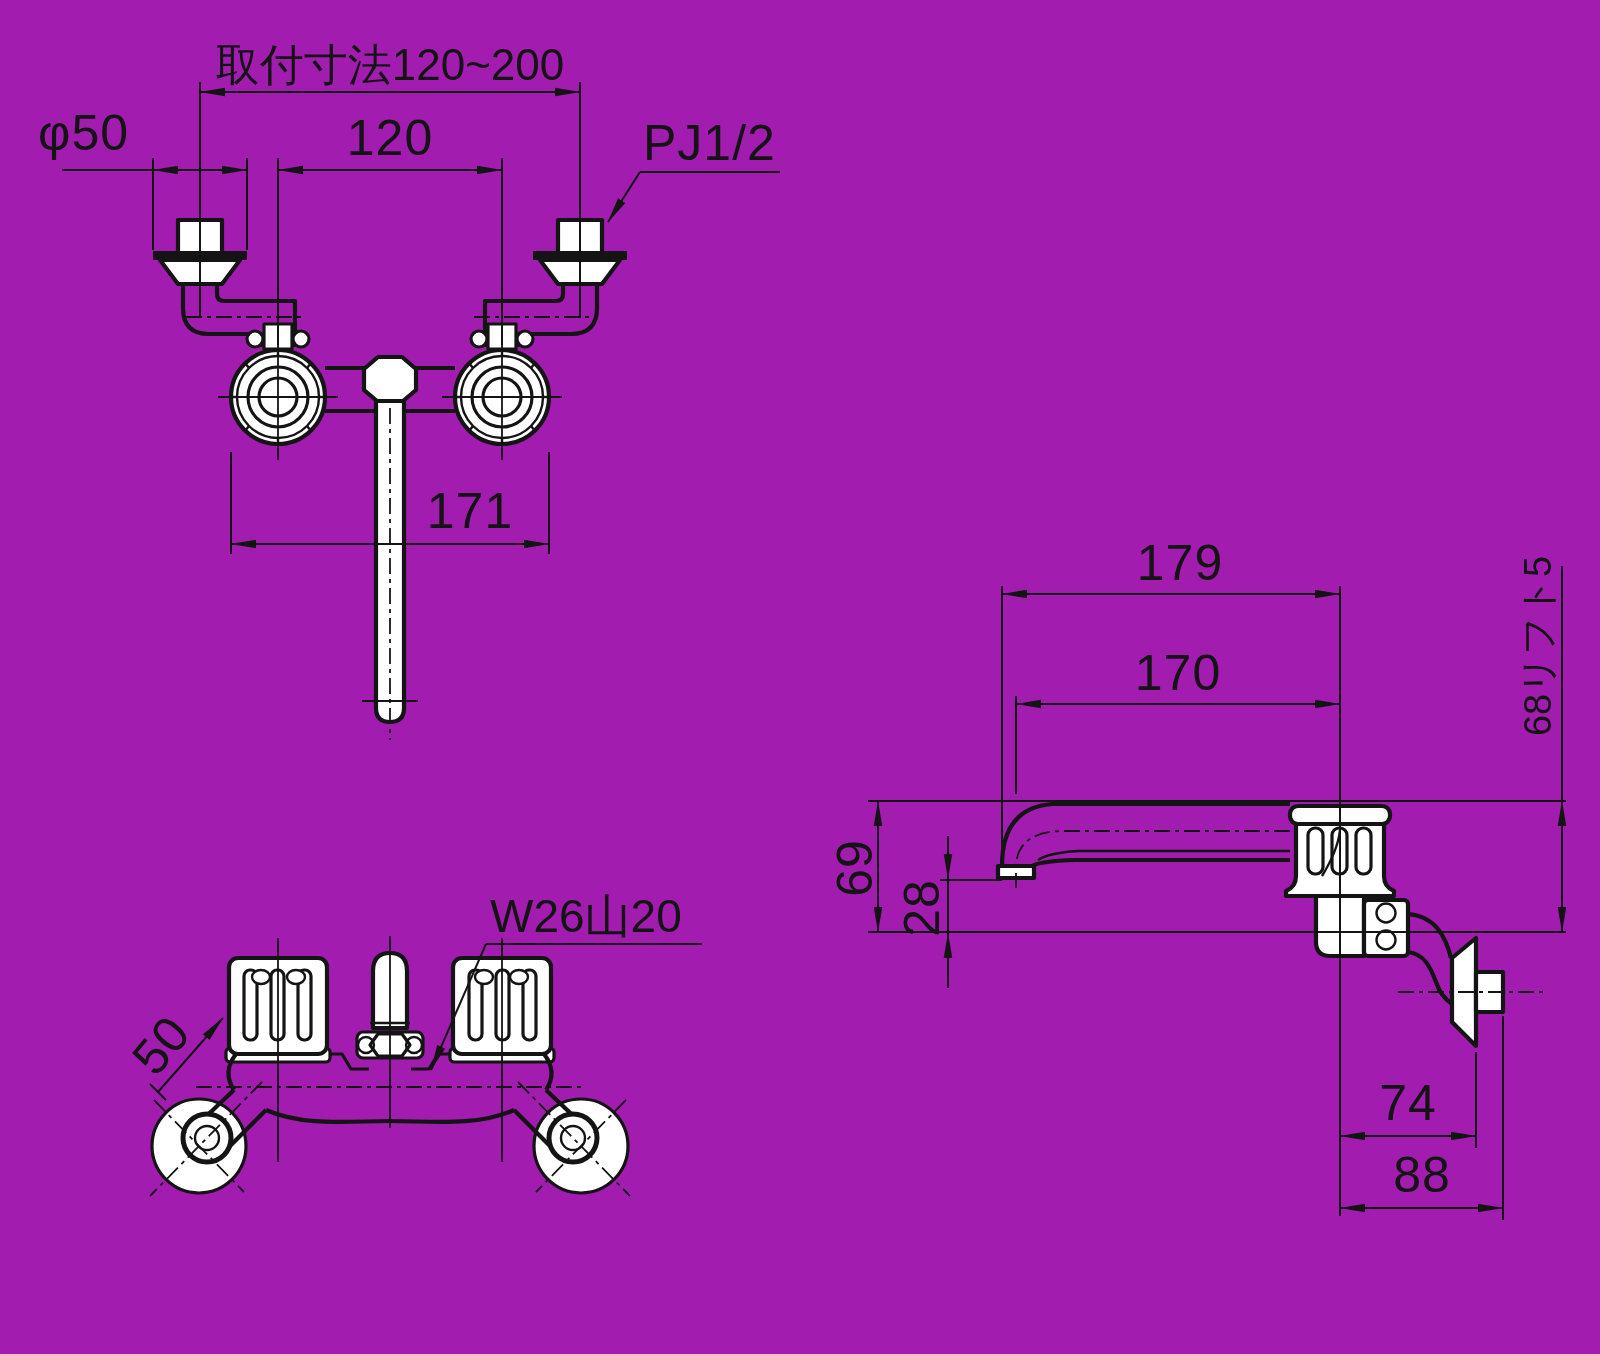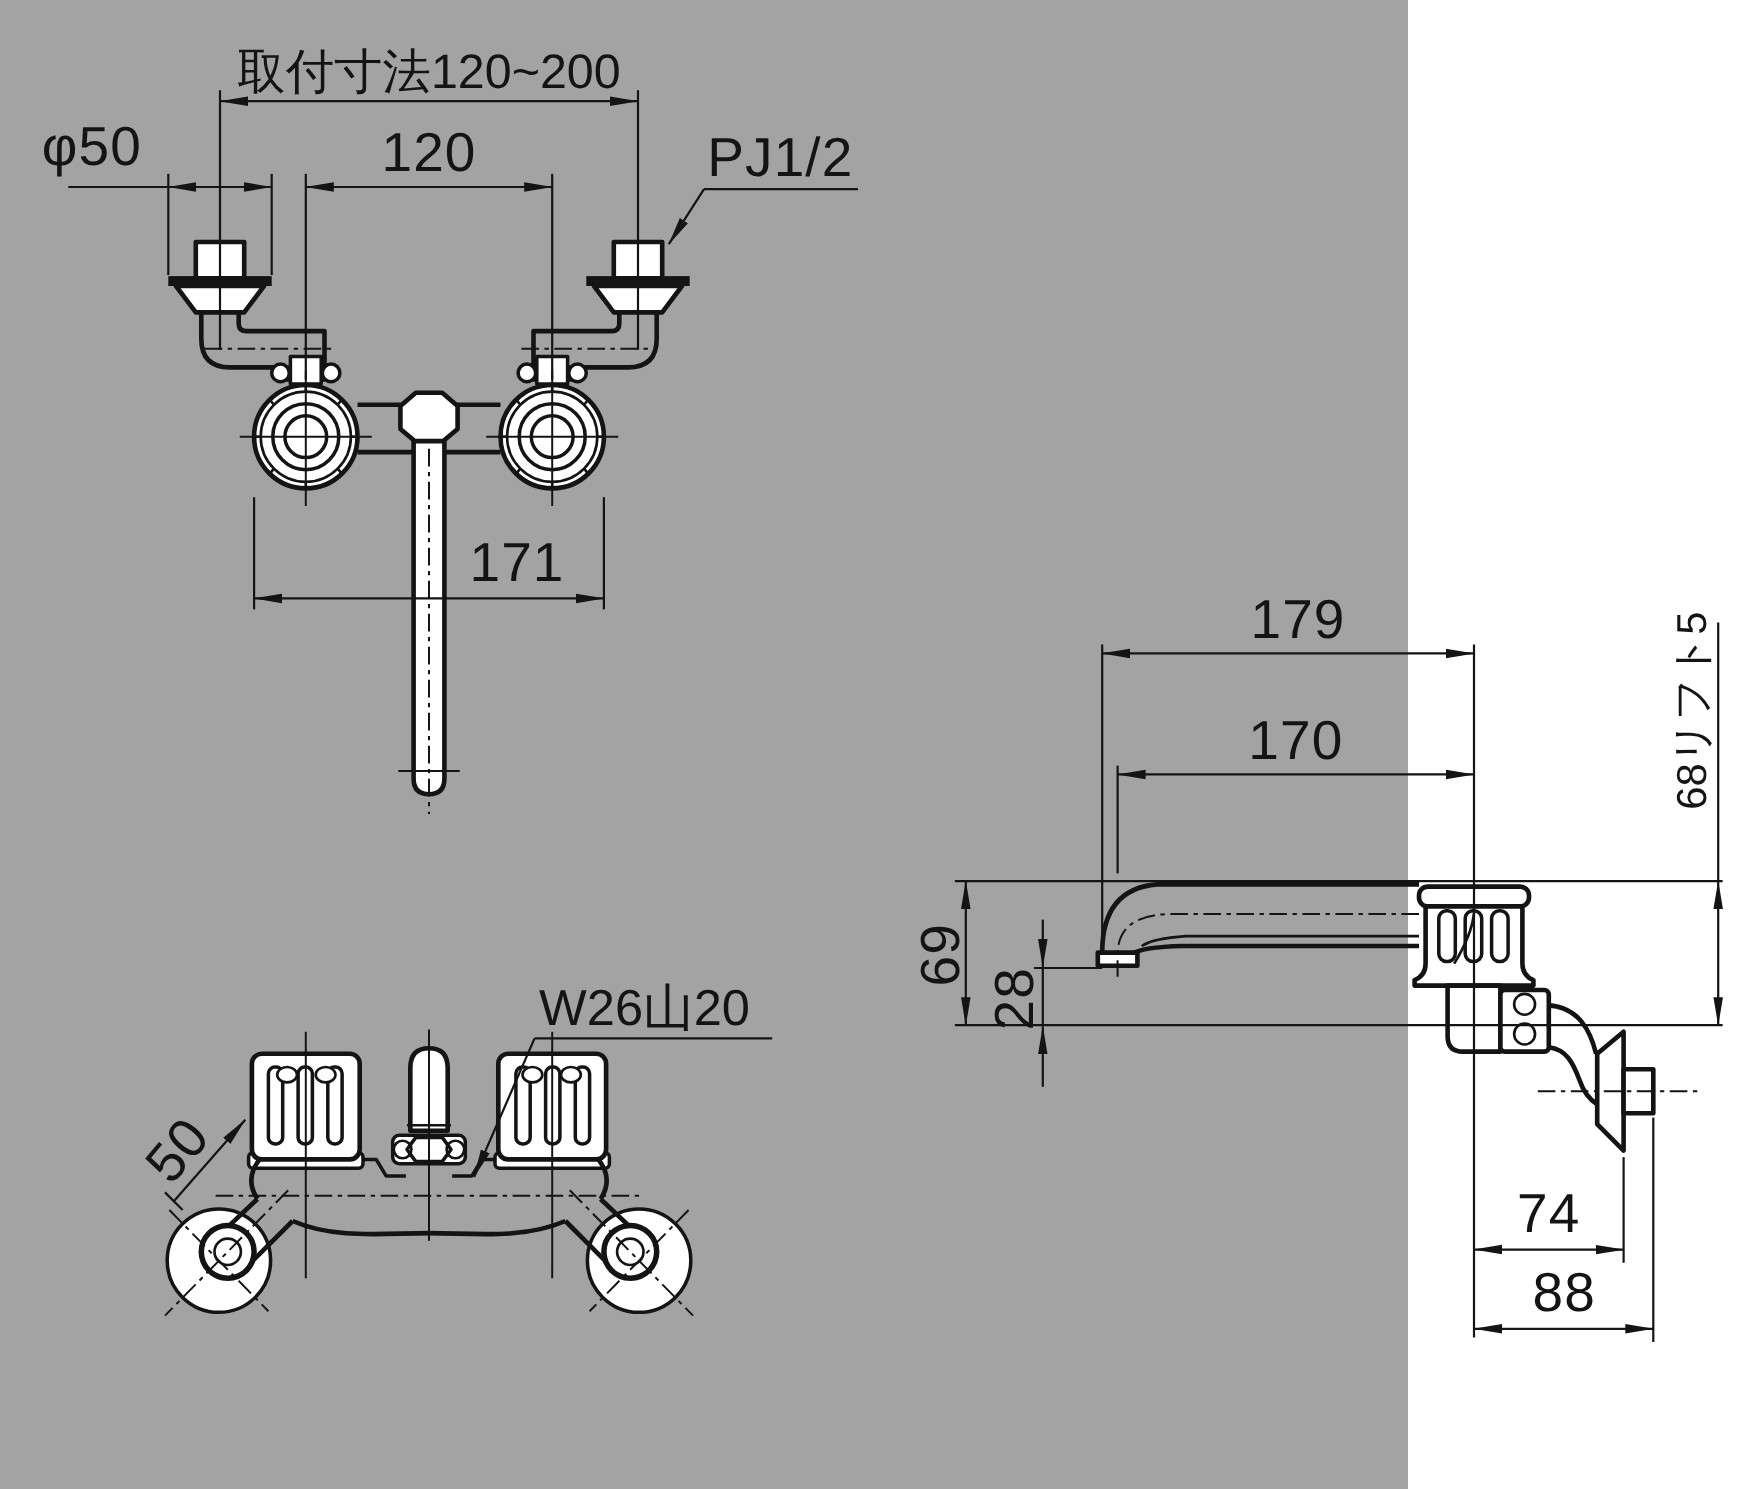--- a/index.html
+++ b/index.html
@@ -1,16 +1,16 @@
 <!DOCTYPE html>
 <html><head>
 <meta charset="utf-8">
 <style>
   html,body{margin:0;padding:0;background:#fff;}
-  .stage{width:1280px;height:1354px;background:#a3a3a3;position:relative;font-family:"Liberation Sans",sans-serif;}
+  .stage{width:1600px;height:1354px;background:#a21caf;position:relative;font-family:"Liberation Sans",sans-serif;}
   svg{display:block;}
   .ln{fill:none;stroke:#141414;stroke-linejoin:round;stroke-linecap:butt;}
   .w5{stroke-width:5;}
   .w4{stroke-width:4.2;}
   .w3{stroke-width:3.2;}
   .w2{stroke-width:2.4;}
   .dim{fill:none;stroke:#141414;stroke-width:2;}
   .cl{fill:none;stroke:#141414;stroke-width:1.8;stroke-dasharray:16 5 4 5;}
   .thin{fill:none;stroke:#141414;stroke-width:1.8;}
   .wf{fill:#ffffff;}

